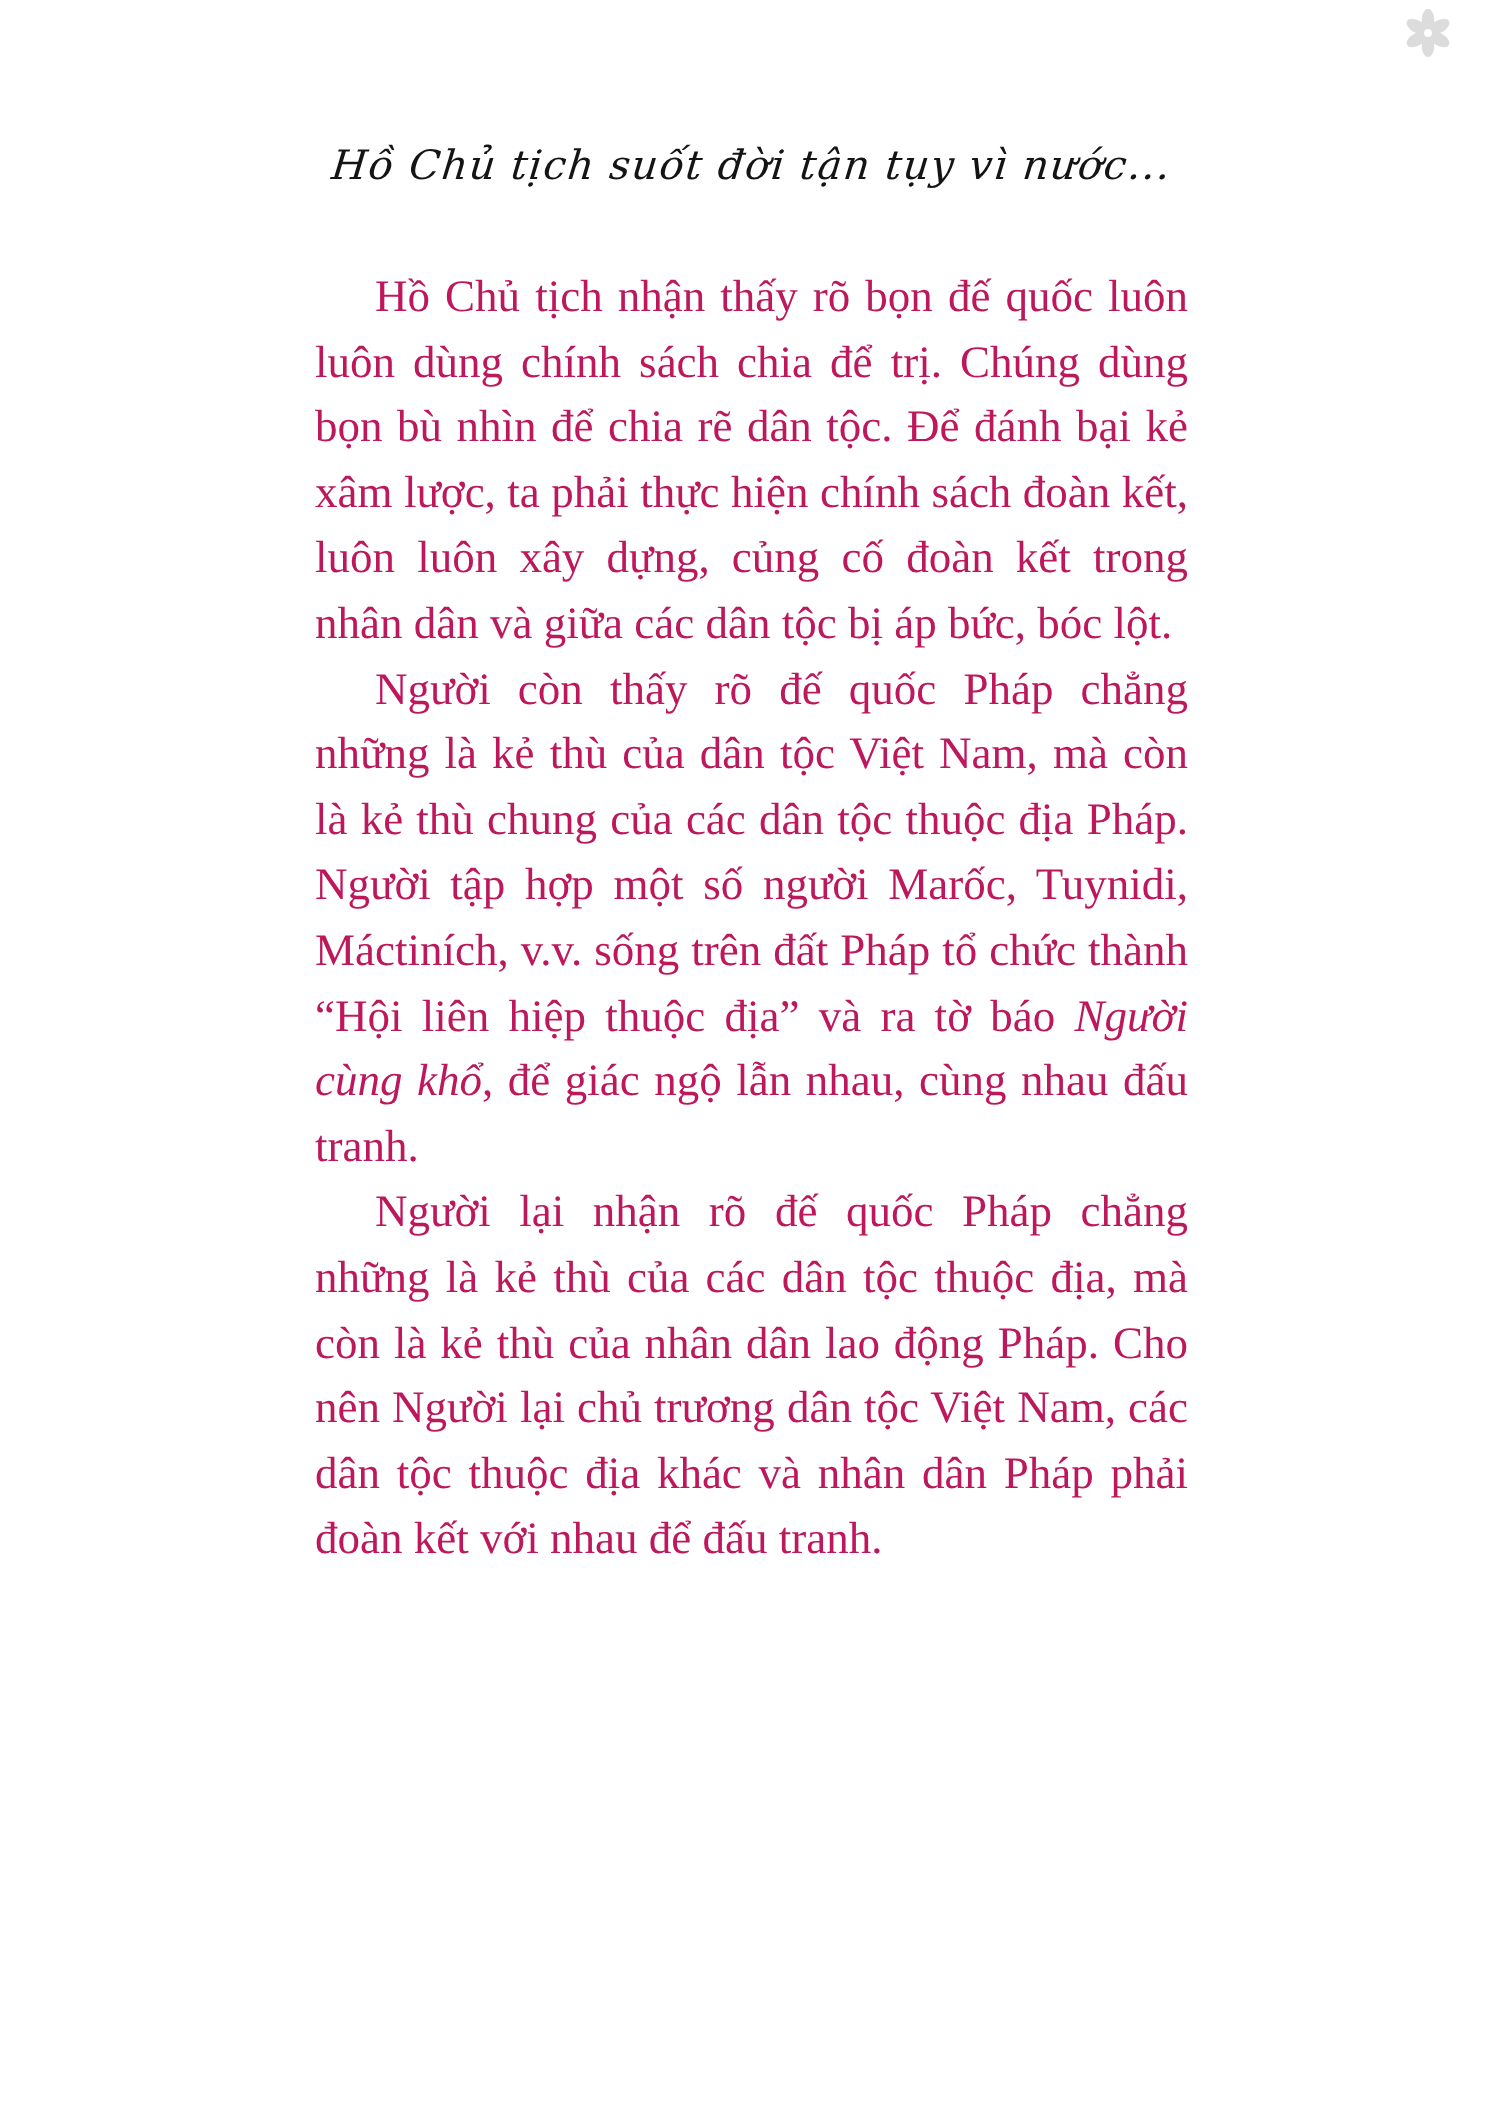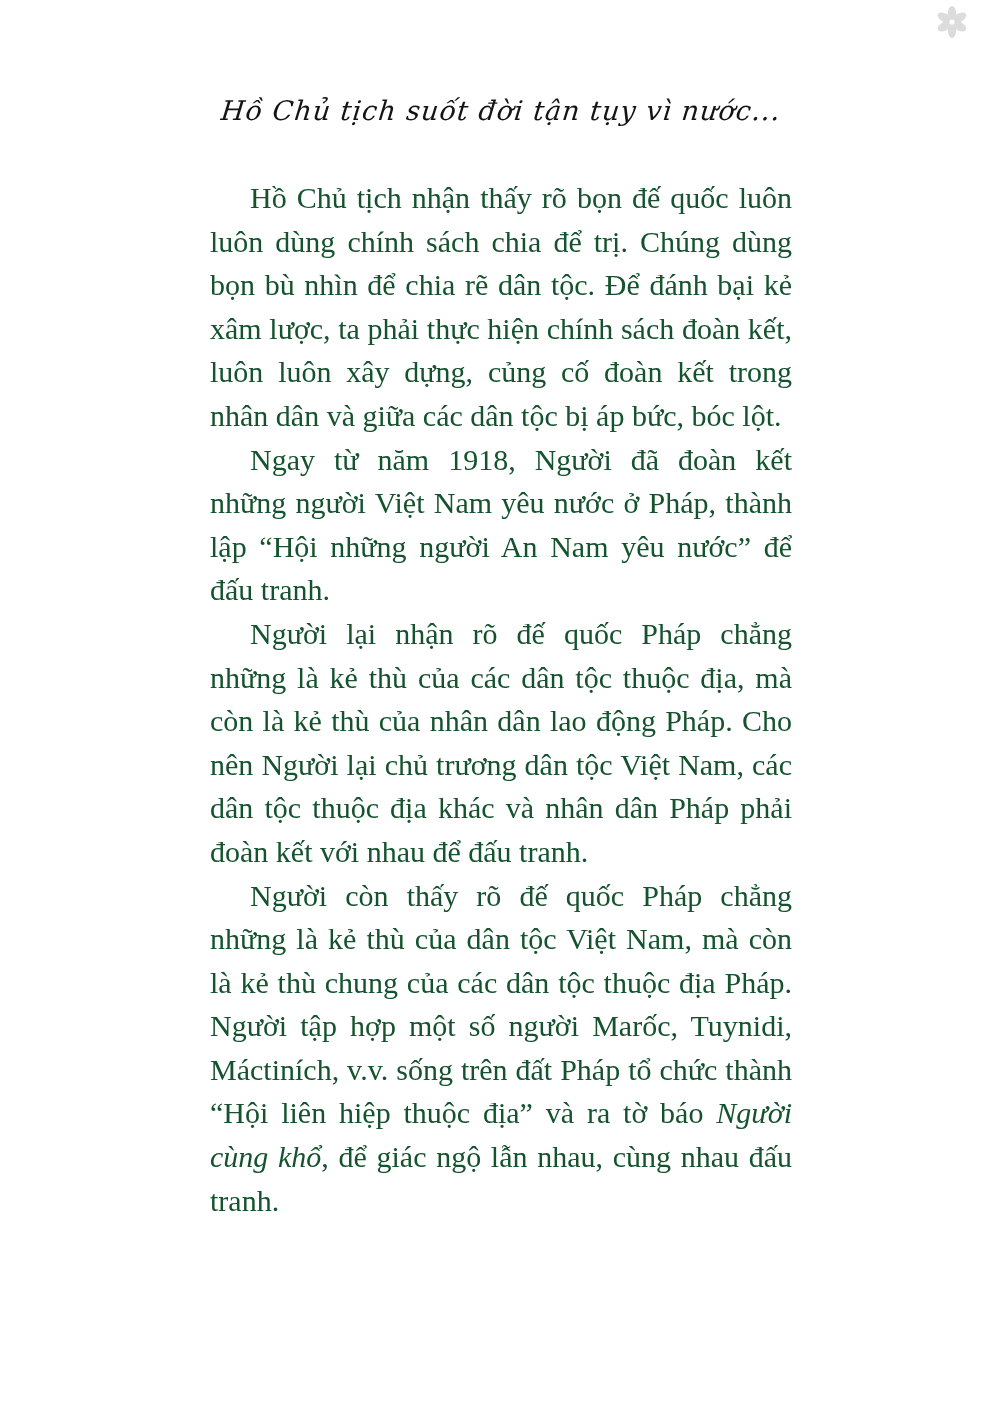--- a/index.html
+++ b/index.html
@@ -50,21 +50,21 @@
     position: relative;
   }
   .body-text {
     position: absolute;
     top: 176px;
     left: 210px;
     width: 582px;
     font-size: 30px;
     line-height: 43.6px;
     text-align: justify;
-    color: #14532d;
+    color: #be185d;
   }
   .body-text p {
     margin: 0;
     padding: 0;
     text-indent: 40px;
   }
   .body-text em {
     font-style: italic;
   }
 </style>
@@ -99,18 +99,17 @@
     </svg>
   </div>
 
   <div class="page-header">
     <div class="header-title">Hồ Chủ tịch suốt đời tận tụy vì nước...</div>
 
   </div>
 
   <div class="body-text">
       <p><span>Hồ Chủ tịch nhận thấy rõ bọn đế quốc luôn luôn dùng chính sách chia để trị. Chúng dùng bọn bù nhìn để chia rẽ dân tộc. Để đánh bại kẻ xâm lược, ta phải thực hiện chính sách đoàn kết, luôn luôn xây dựng, củng cố đoàn kết trong nhân dân và giữa các dân tộc bị áp bức, bóc lột.</span></p>
-      <p><span>Ngay từ năm 1918, Người đã đoàn kết những người Việt Nam yêu nước ở Pháp, thành lập “Hội những người An Nam yêu nước” để đấu tranh.</span></p>
+      <p><span>Người còn thấy rõ đế quốc Pháp chẳng những là kẻ thù của dân tộc Việt Nam, mà còn là kẻ thù chung của các dân tộc thuộc địa Pháp. Người tập hợp một số người Marốc, Tuynidi, Máctiních, v.v. sống trên đất Pháp tổ chức thành “Hội liên hiệp thuộc địa” và ra tờ báo </span><em>Người cùng khổ</em><span>, để giác ngộ lẫn nhau, cùng nhau đấu tranh.</span></p>
       <p><span>Người lại nhận rõ đế quốc Pháp chẳng những là kẻ thù của các dân tộc thuộc địa, mà còn là kẻ thù của nhân dân lao động Pháp. Cho nên Người lại chủ trương dân tộc Việt Nam, các dân tộc thuộc địa khác và nhân dân Pháp phải đoàn kết với nhau để đấu tranh.</span></p>
-      <p><span>Người còn thấy rõ đế quốc Pháp chẳng những là kẻ thù của dân tộc Việt Nam, mà còn là kẻ thù chung của các dân tộc thuộc địa Pháp. Người tập hợp một số người Marốc, Tuynidi, Máctiních, v.v. sống trên đất Pháp tổ chức thành “Hội liên hiệp thuộc địa” và ra tờ báo </span><em>Người cùng khổ</em><span>, để giác ngộ lẫn nhau, cùng nhau đấu tranh.</span></p>
     </div>
 
 </div>
 
 </body></html>

